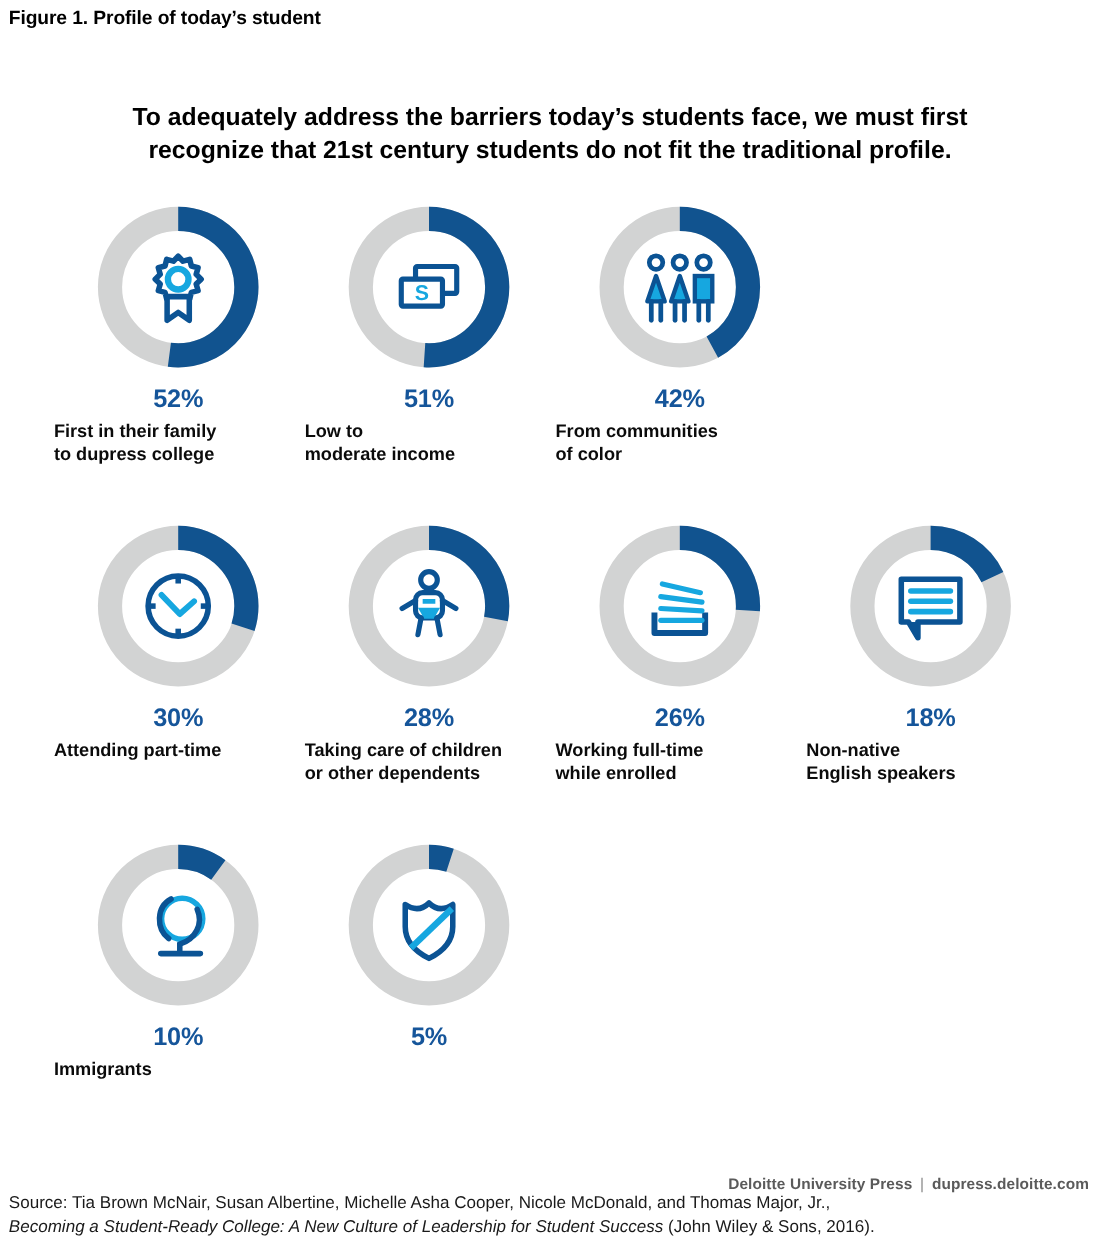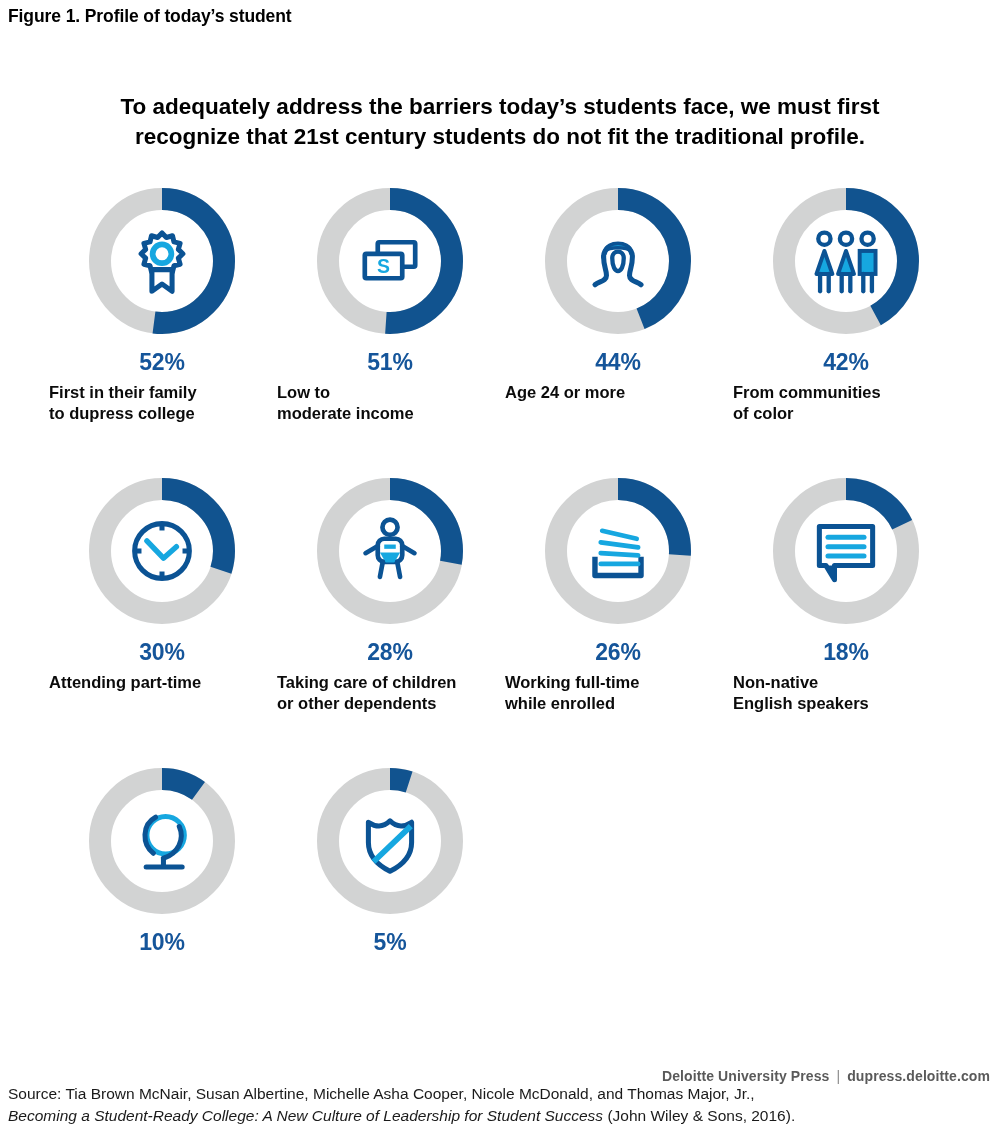--- a/index.html
+++ b/index.html
@@ -164,41 +164,20 @@
               <rect x="33" y="24" width="52" height="34" rx="2" fill="#ffffff" stroke="#0b5394" stroke-width="6.5"></rect>
               <rect x="15" y="40" width="52" height="34" rx="2" fill="#ffffff" stroke="#0b5394" stroke-width="6.5"></rect>
               <text x="41" y="66" font-family="Liberation Sans, sans-serif" font-size="27" font-weight="bold" fill="#16a7e0" text-anchor="middle">S</text>
             </svg>
           </div>
         </div>
         <div class="stat-value">51%</div>
         <div class="stat-label">
           <span class="line">Low to</span>
           <span class="line">moderate income</span>
-        </div>
-      </div>
-      <div class="stat-cell">
-        <div class="donut-wrap" style="position:relative">
-          <svg width="150" height="150" viewBox="0 0 150 150">
-            <circle cx="75" cy="75" r="62" fill="none" stroke="#d2d3d3" stroke-width="22"></circle>
-            <circle cx="75" cy="75" r="62" fill="none" stroke="#11538f" stroke-width="22" stroke-dasharray="171.41 218.15" transform="rotate(-90 75 75)"></circle>
-          </svg>
-          <div style="position:absolute;left:0;top:0;width:150px;height:150px;display:flex;align-items:center;justify-content:center;">
-            <svg width="72" height="72" viewBox="0 0 100 100">
-              <path d="M30 44 C30 22 70 22 70 44 C70 58 66 62 66 70 C66 78 76 78 82 83" fill="none" stroke="#0b5394" stroke-width="7" stroke-linecap="round"></path>
-              <path d="M70 44 C70 58 74 62 74 70" fill="none" stroke="#0b5394" stroke-width="7" stroke-linecap="round" opacity="0"></path>
-              <path d="M30 44 C30 58 34 62 34 70 C34 78 24 78 18 83" fill="none" stroke="#0b5394" stroke-width="7" stroke-linecap="round"></path>
-              <path d="M42 46 C42 34 58 34 58 46 C58 58 54 64 50 64 C46 64 42 58 42 46 Z" fill="none" stroke="#0b5394" stroke-width="6"></path>
-              <path d="M32 36 C34 22 66 22 68 36 C62 30 38 30 32 36 Z" fill="#16a7e0" stroke="#0b5394" stroke-width="5" stroke-linejoin="round"></path>
-            </svg>
-          </div>
-        </div>
-        <div class="stat-value">44%</div>
-        <div class="stat-label">
-          <span class="line">Age 24 or more</span>
         </div>
       </div>
       <div class="stat-cell">
         <div class="donut-wrap" style="position:relative">
           <svg width="150" height="150" viewBox="0 0 150 150">
             <circle cx="75" cy="75" r="62" fill="none" stroke="#d2d3d3" stroke-width="22"></circle>
             <circle cx="75" cy="75" r="62" fill="none" stroke="#11538f" stroke-width="22" stroke-dasharray="163.61 225.94" transform="rotate(-90 75 75)"></circle>
           </svg>
           <div style="position:absolute;left:0;top:0;width:150px;height:150px;display:flex;align-items:center;justify-content:center;">
             <svg width="72" height="72" viewBox="0 0 100 100">
@@ -328,20 +307,23 @@
             <svg width="72" height="72" viewBox="0 0 100 100">
               <circle cx="55" cy="42" r="26" fill="none" stroke="#16a7e0" stroke-width="7"></circle>
               <path d="M41 17 C22 27 22 55 38 67" fill="none" stroke="#0b5394" stroke-width="7" stroke-linecap="round"></path>
               <path d="M74 30 C82 48 72 68 52 74" fill="none" stroke="#0b5394" stroke-width="7" stroke-linecap="round"></path>
               <line x1="52" y1="72" x2="52" y2="84" stroke="#0b5394" stroke-width="7"></line>
               <line x1="28" y1="86" x2="78" y2="86" stroke="#0b5394" stroke-width="7" stroke-linecap="round"></line>
             </svg>
           </div>
         </div>
         <div class="stat-value">10%</div>
+        <div class="stat-label">
+          <span class="line">Immigrants</span>
+        </div>
       </div>
       <div class="stat-cell">
         <div class="donut-wrap" style="position:relative">
           <svg width="150" height="150" viewBox="0 0 150 150">
             <circle cx="75" cy="75" r="62" fill="none" stroke="#d2d3d3" stroke-width="22"></circle>
             <circle cx="75" cy="75" r="62" fill="none" stroke="#11538f" stroke-width="22" stroke-dasharray="19.48 370.08" transform="rotate(-90 75 75)"></circle>
           </svg>
           <div style="position:absolute;left:0;top:0;width:150px;height:150px;display:flex;align-items:center;justify-content:center;">
             <svg width="72" height="72" viewBox="0 0 100 100">
               <path d="M20 24 C32 32 42 30 50 22 C58 30 68 32 80 24 L80 52 C80 74 62 86 50 92 C38 86 20 74 20 52 Z" fill="#ffffff" stroke="#0b5394" stroke-width="7" stroke-linejoin="round"></path>

